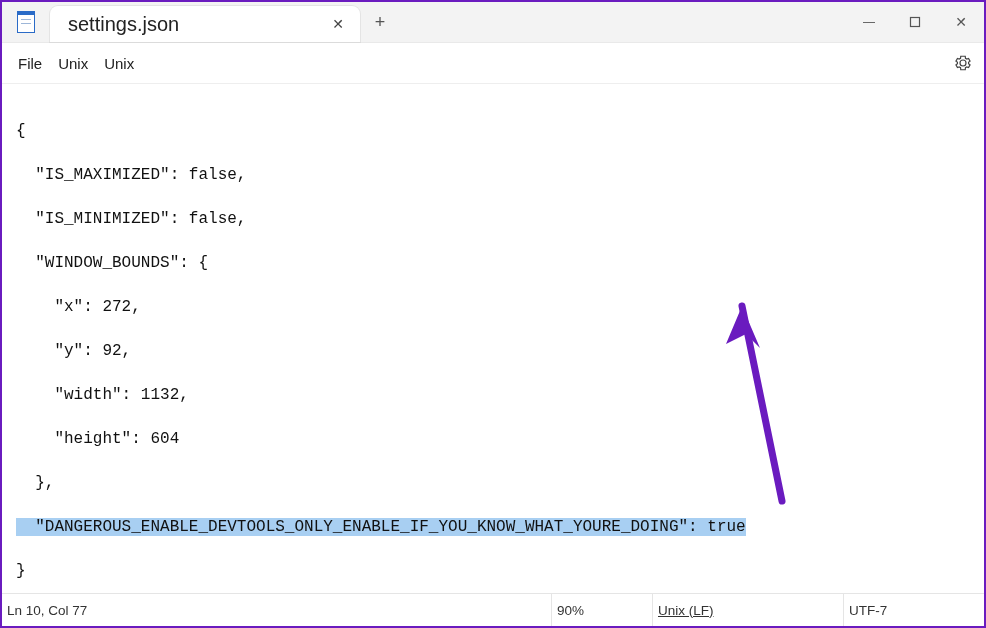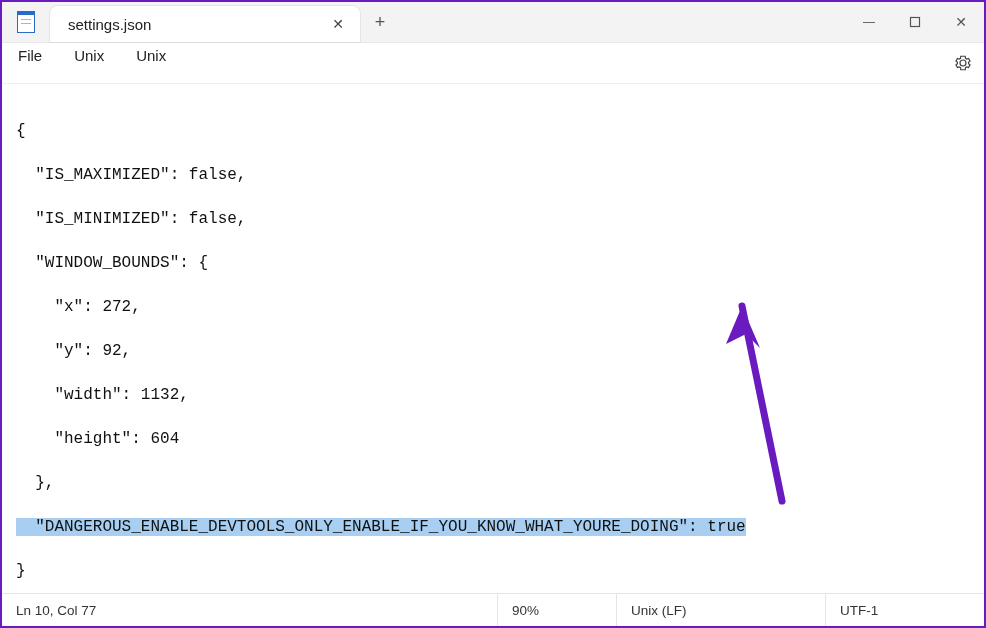--- a/index.html
+++ b/index.html
@@ -62,21 +62,21 @@
     align-items: center;
     gap: 14px;
     padding: 0 12px 0 18px;
     margin-top: 4px;
     height: 36px;
     min-width: 280px;
     box-shadow: 0 0 0 1px rgba(0,0,0,0.06);
     position: relative;
   }
   .tab-title {
-    font-size: 15px;
+    font-size: 20px;
     color: #222;
   }
   .tab-close {
     margin-left: auto;
     font-size: 14px;
     color: #444;
     cursor: pointer;
     width: 20px; height:20px;
     display:flex;align-items:center;justify-content:center;
   }
@@ -102,21 +102,22 @@
     display: flex;
     align-items: center;
     justify-content: center;
     color: #555;
     font-size: 14px;
     cursor: pointer;
   }
   .menubar {
     height: 40px;
     display: flex;
-    gap: 28px;
+    align-items: center;
+    gap: 12px;
     padding: 0 14px;
     font-size: 15px;
     color: #222;
     border-bottom: 1px solid #eeeeee;
     position: relative;
   }
   .menubar .menu-item { cursor: pointer; padding: 4px 2px; }
   .settings-btn {
     position: absolute;
     right: 12px; top: 50%;
@@ -147,21 +148,21 @@
   .statusbar {
     height: 32px;
     border-top: 1px solid #e5e5e5;
     display: flex;
     align-items: center;
     font-size: 13.5px;
     color: #333;
     background: #ffffff;
   }
   .statusbar .cell {
-    padding: 0 14px;
+    padding: 0 5px;
     height: 100%;
     display: flex;
     align-items: center;
     border-left: 1px solid #e5e5e5;
   }
   .statusbar .cell:first-child { border-left: none; }
   .spacer { flex: 1; }
 </style>
 </head>
 <body>
@@ -215,17 +216,17 @@
     <svg class="arrow-overlay" style="left:710px; top:212px;" width="90" height="220" viewBox="0 0 90 220">
       <path d="M30 10 L70 205" stroke="#6a1bbf" stroke-width="7" fill="none" stroke-linecap="round"></path>
       <path d="M30 10 L14 48 L34 38 L48 52 Z" fill="#6a1bbf"></path>
     </svg>
   </div>
 
   <div class="statusbar">
     <div class="cell" style="min-width:110px;">Ln 10, Col 77</div>
     <div class="spacer"></div>
     <div class="cell" style="min-width:90px;">90%</div>
-    <div class="cell" style="min-width:180px;">Unix (LF)</div>
-    <div class="cell" style="min-width:130px;">UTF-1</div>
+    <div class="cell" style="min-width:180px;text-decoration:underline;">Unix (LF)</div>
+    <div class="cell" style="min-width:130px;">UTF-7</div>
   </div>
 
 </div>
 
 </body></html>

